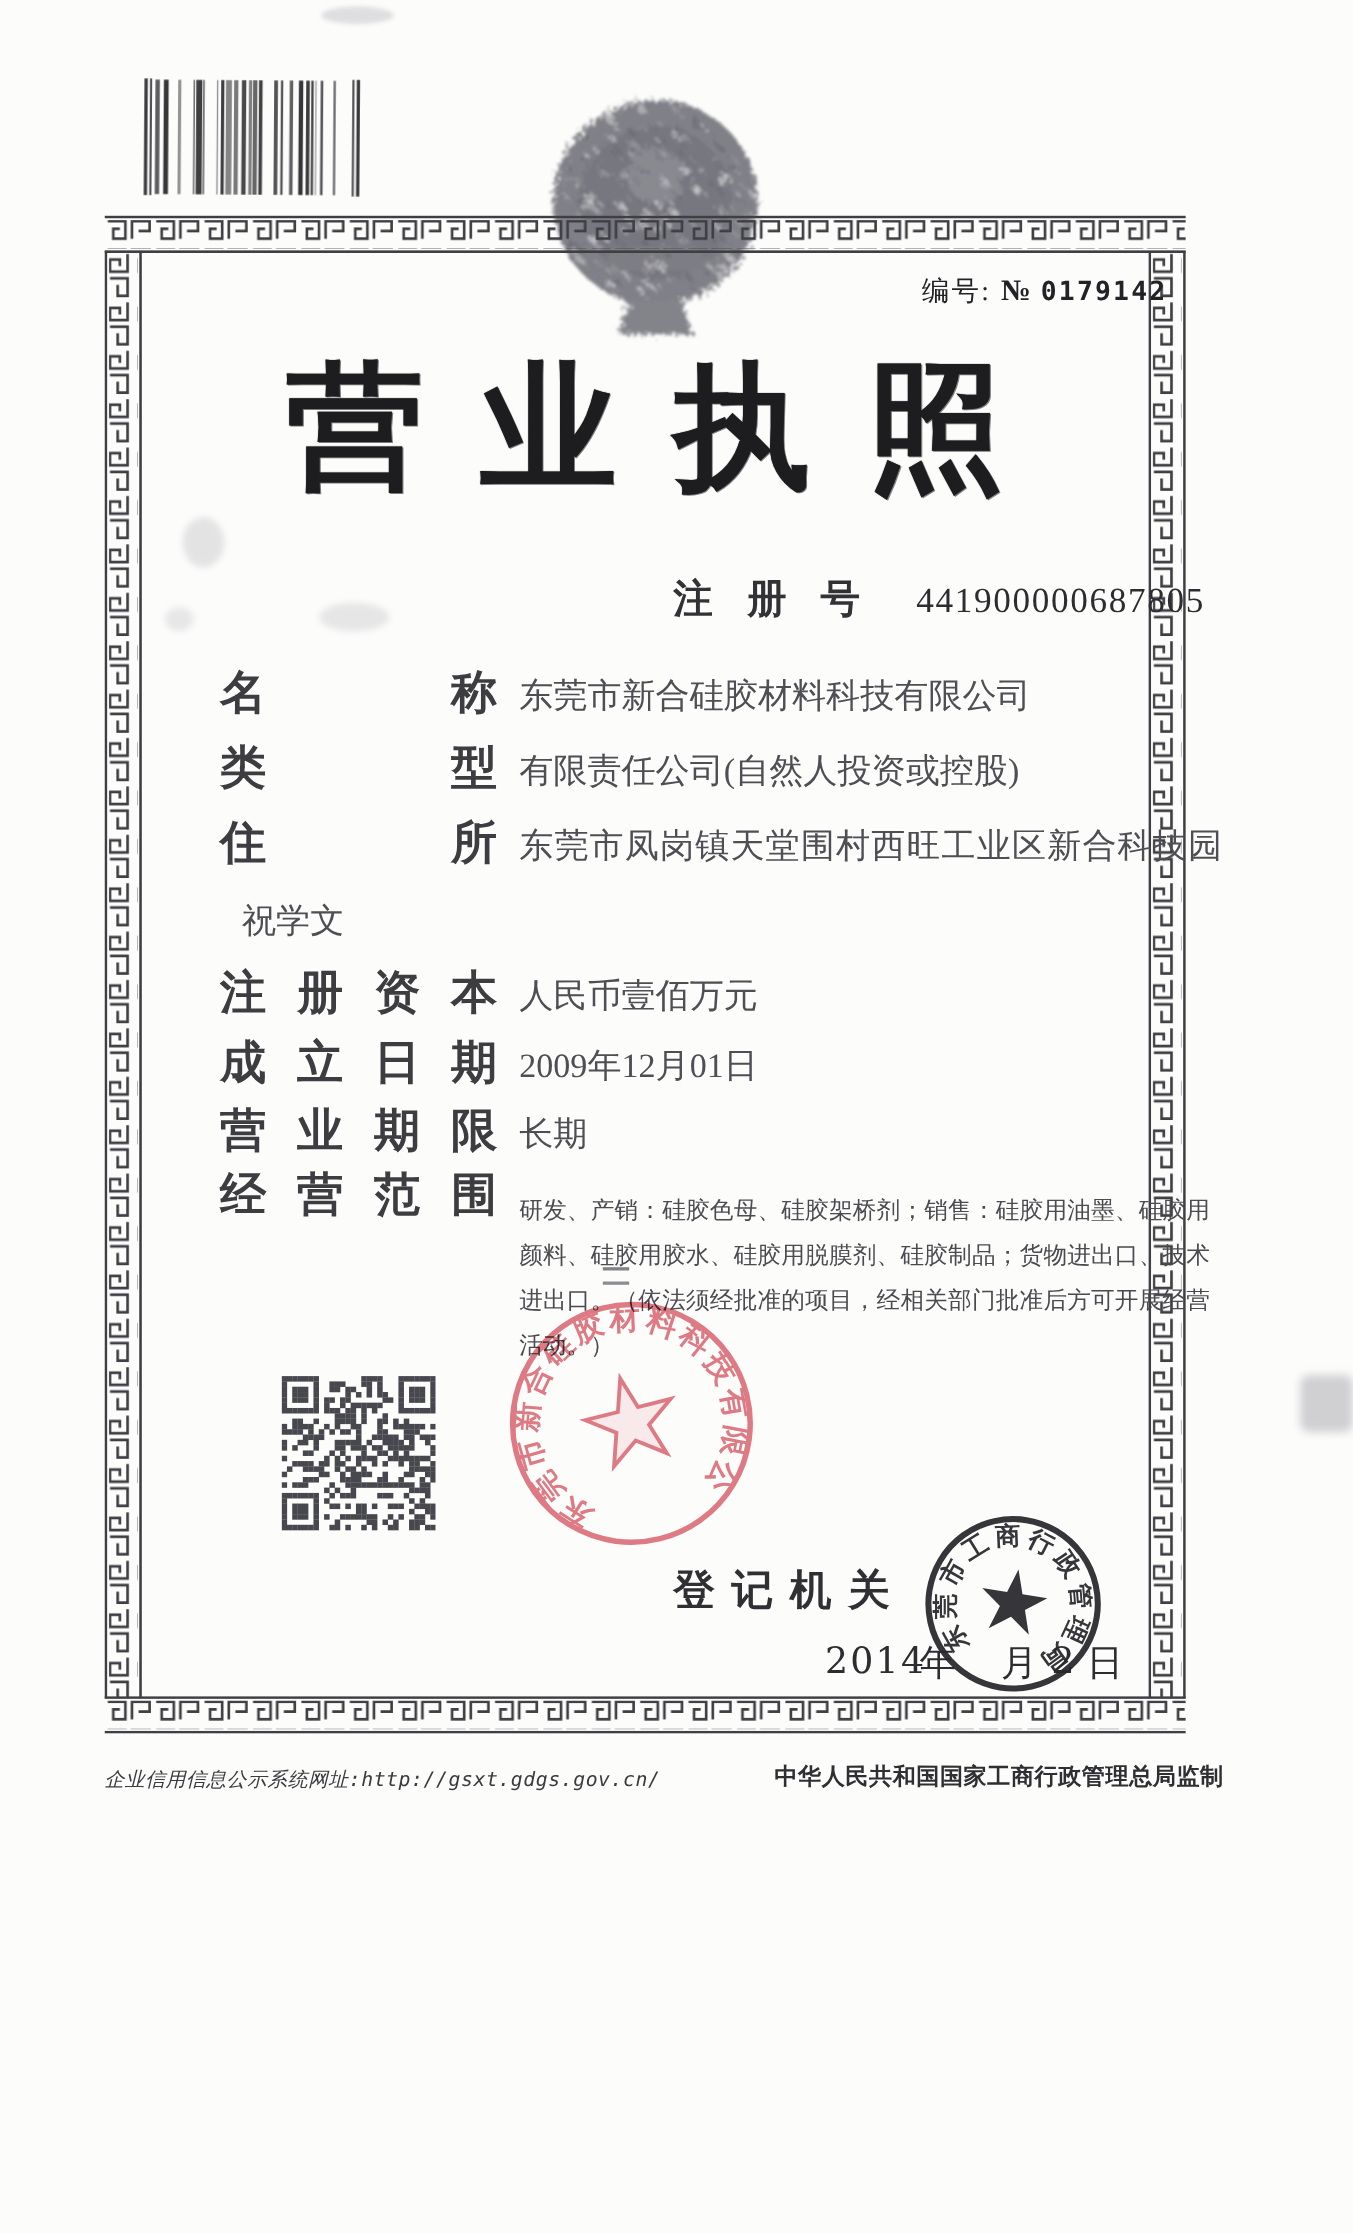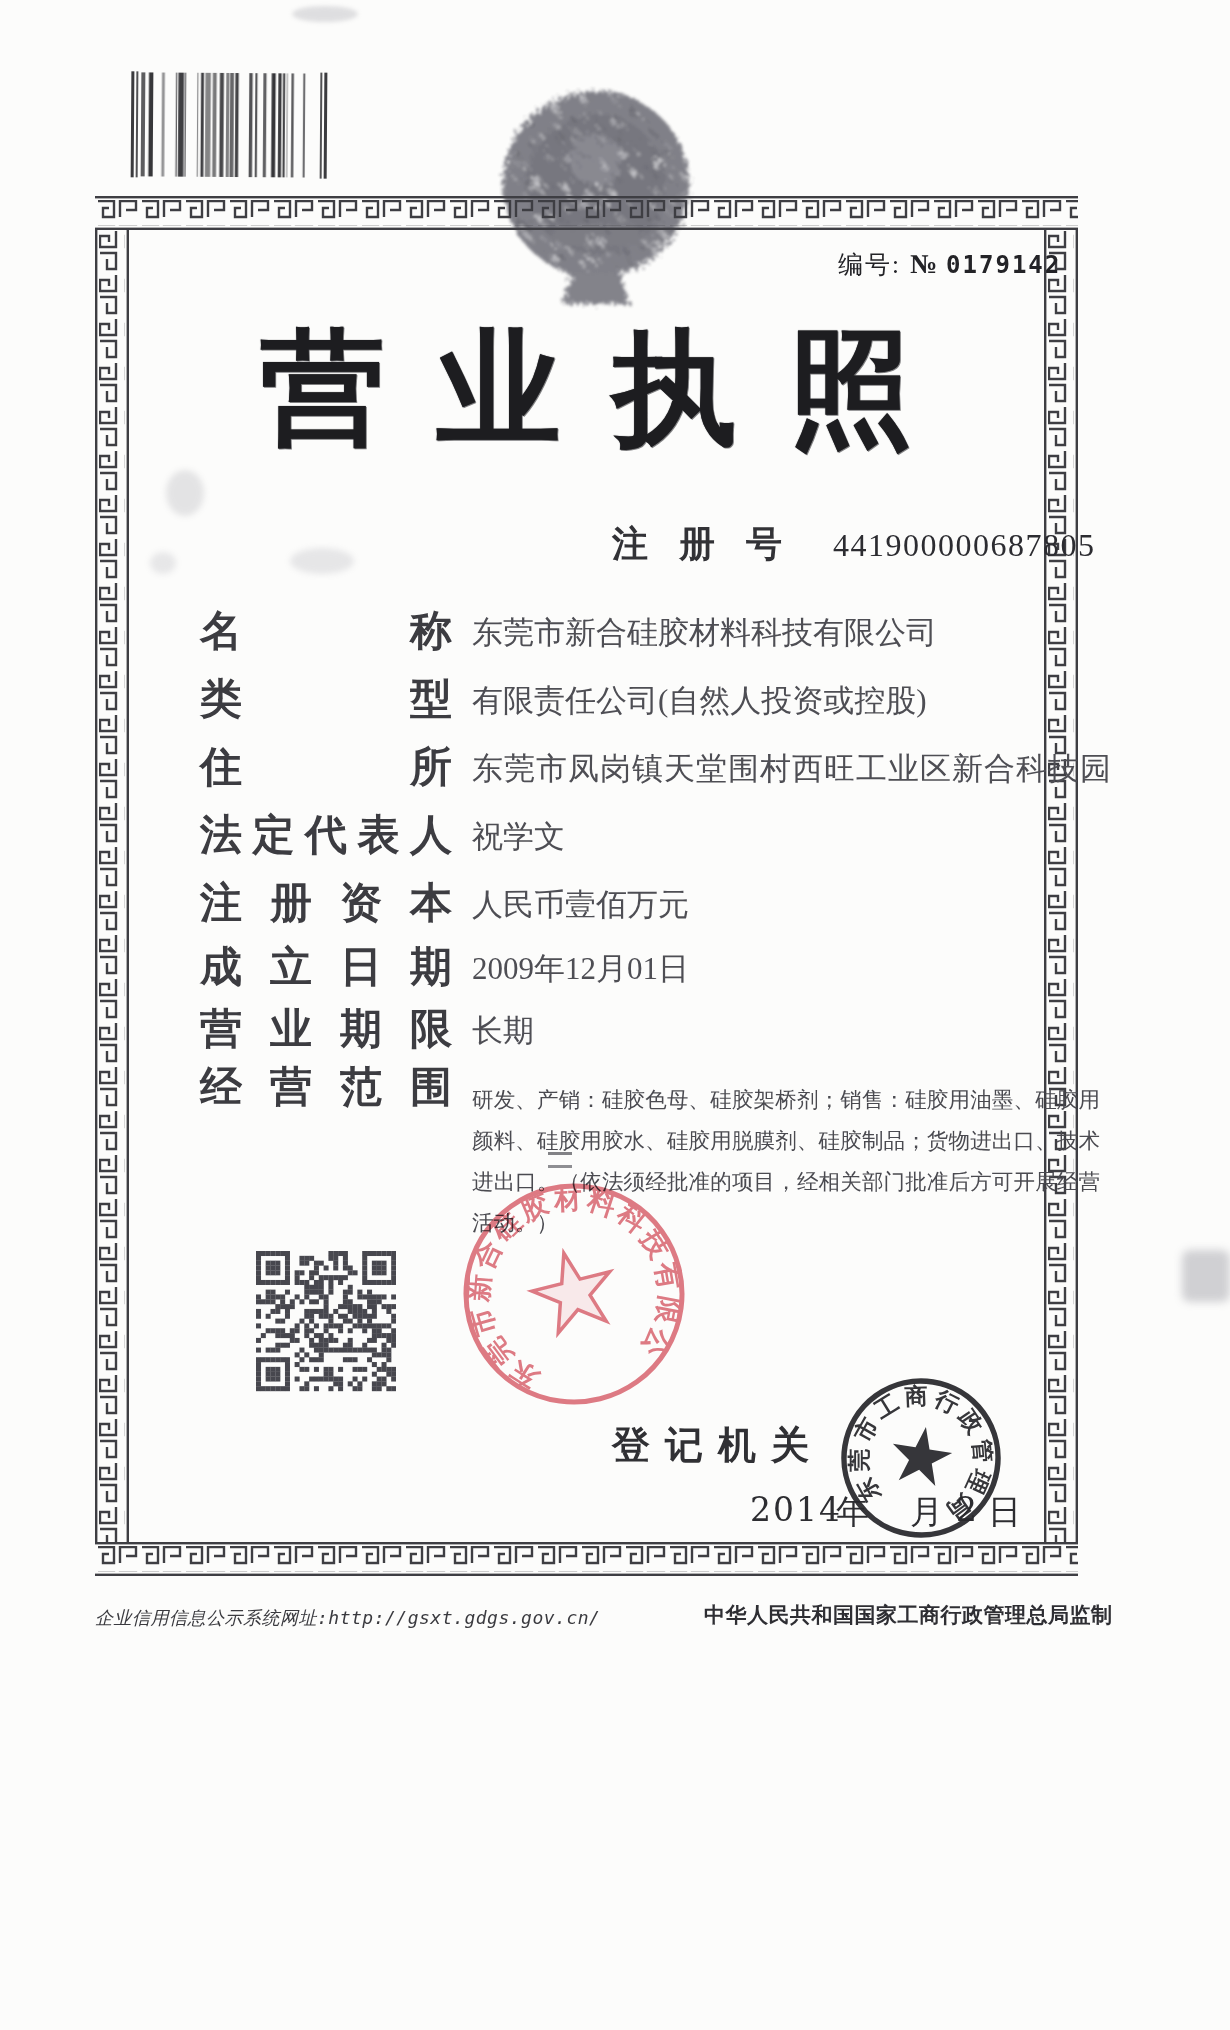--- a/index.html
+++ b/index.html
@@ -430,21 +430,20 @@
 </div>
 <div class="row" style="top:678px">
   <div class="flabel">类型</div>
   <div class="fvalue">有限责任公司(自然人投资或控股)</div>
 </div>
 <div class="row" style="top:746px">
   <div class="flabel">住所</div>
   <div class="fvalue addr">东莞市凤岗镇天堂围村西旺工业区新合科技园</div>
 </div>
 <div class="row" style="top:814px">
-  <div class="flabel">法定代表人</div>
   <div class="fvalue">祝学文</div>
 </div>
 <div class="row" style="top:882px">
   <div class="flabel">注册资本</div>
   <div class="fvalue">人民币壹佰万元</div>
 </div>
 <div class="row" style="top:946px">
   <div class="flabel">成立日期</div>
   <div class="fvalue">2009年12月01日</div>
 </div>

